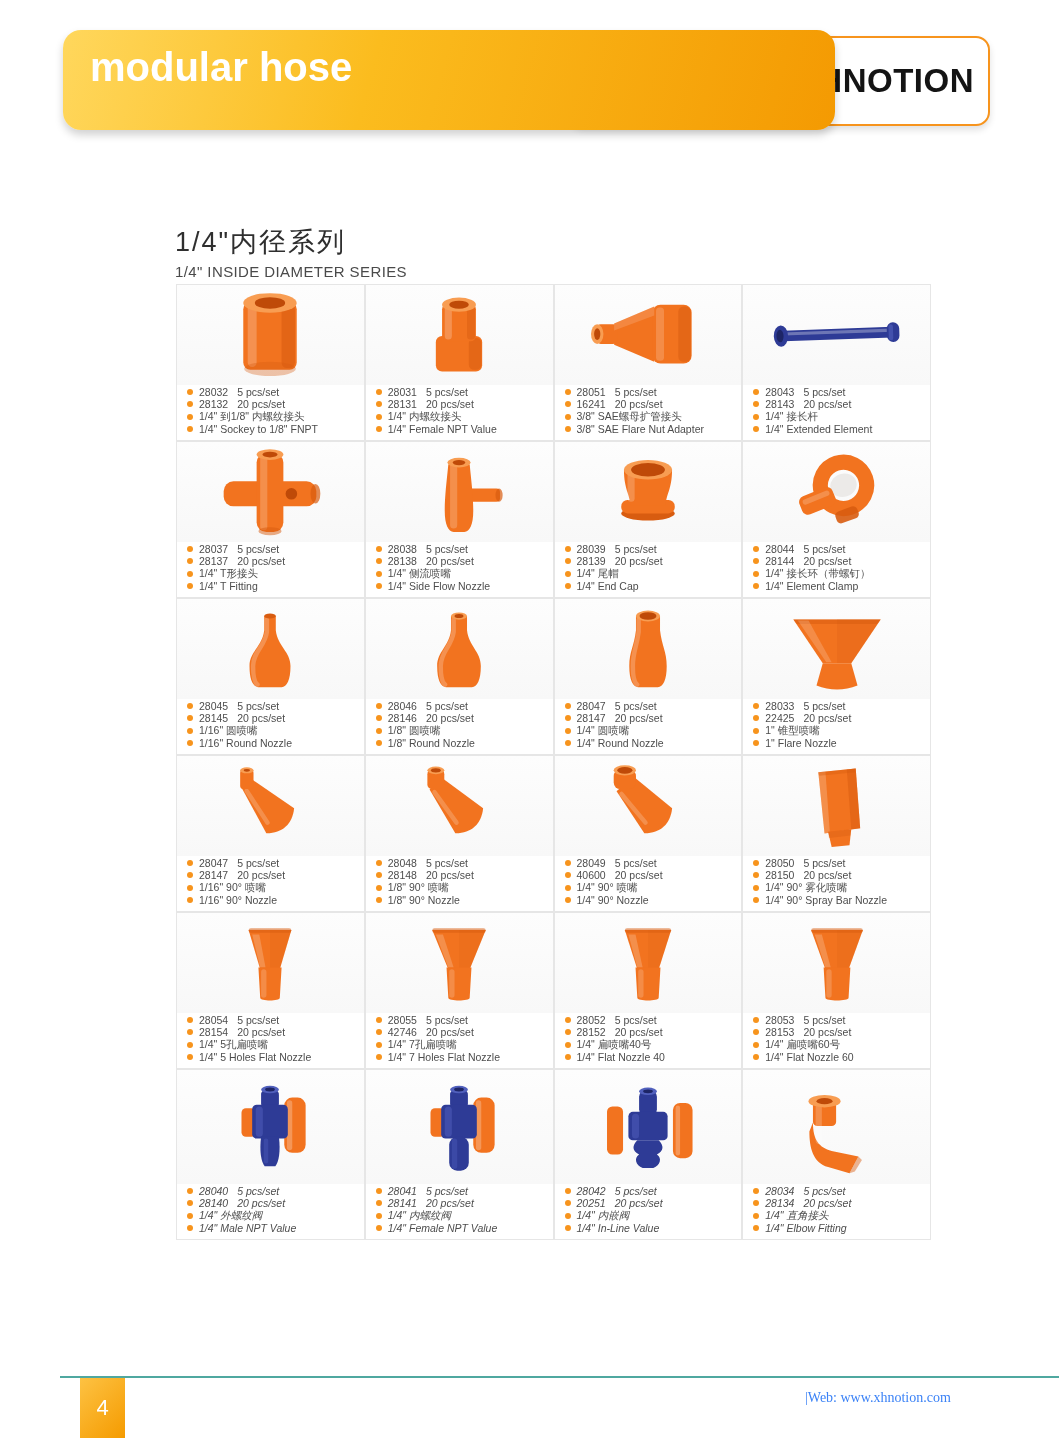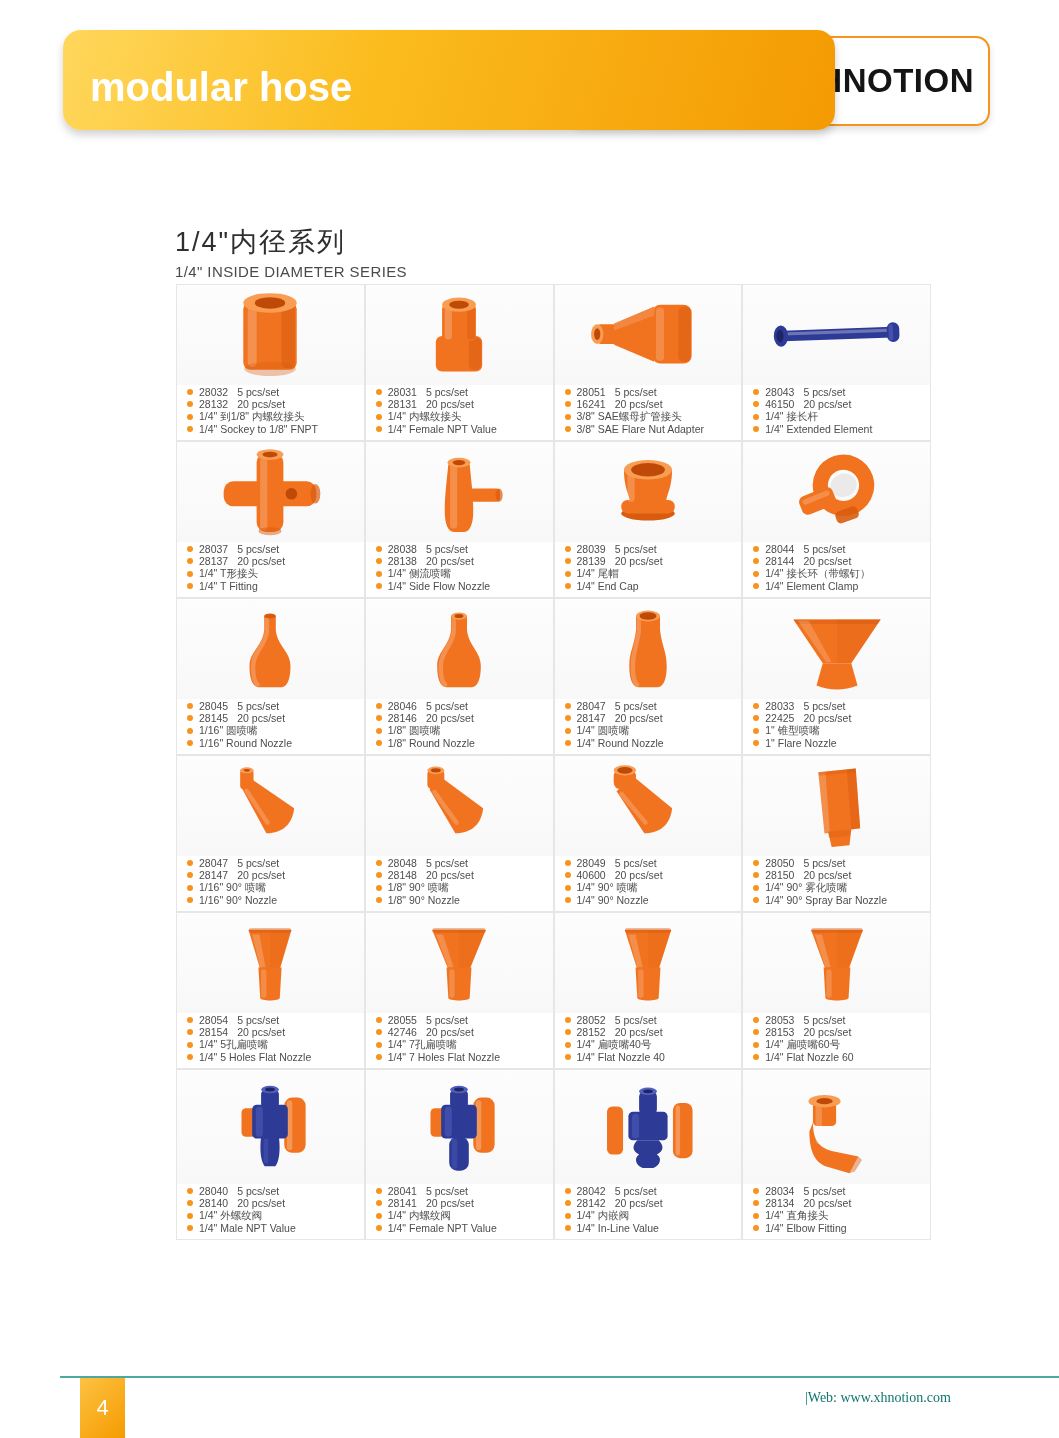--- a/index.html
+++ b/index.html
@@ -15,53 +15,53 @@
     padding-right:14px;z-index:1;box-shadow:0 4px 7px rgba(0,0,0,.12);
   }
   .logo{display:flex;align-items:center;gap:3px;}
   .logo-globe{width:52px;height:52px;display:block;}
   .logo-text{font-size:33px;font-weight:bold;color:#141414;letter-spacing:.5px;}
   .banner{
     position:absolute;left:63px;top:30px;width:772px;height:100px;
     border-radius:18px;z-index:2;box-sizing:border-box;
     background:linear-gradient(105deg,#ffd75c 0%,#fbbc1e 40%,#f49a02 100%);
     box-shadow:0 5px 9px rgba(0,0,0,.18);
-    display:flex;align-items:center;padding:15px 0 0 27px;
+    display:flex;align-items:flex-start;padding:15px 0 0 27px;
   }
   .banner-title{font-size:40px;font-weight:bold;color:#ffffff;}
   
   .title-block{position:absolute;left:175px;top:224px;}
   .title-zh{font-size:27px;color:#2f2f2f;letter-spacing:2px;}
   .title-en{font-size:15px;color:#4a4a4a;margin-top:3px;letter-spacing:.4px;}
   
   .grid{
     position:absolute;left:176px;top:284px;width:755px;
     display:grid;grid-template-columns:repeat(4,1fr);gap:2px;
     background:#e6e6e6;padding:1px;box-sizing:border-box;
   }
   .cell{background:#ffffff;height:155px;display:flex;flex-direction:column;overflow:hidden;}
-  .cell.tall{height:169px;}
+  .cell.tall{height:169px;font-style:italic;}
   .cell-img{flex:1;display:flex;align-items:center;justify-content:center;
     background:linear-gradient(#fdfdfd,#f8f8f8);}
   .cell-img svg{width:168px;height:98px;}
   .cell-lines{padding:1px 20px 5px 10px;}
   .line{display:flex;align-items:center;font-size:10.5px;color:#4d4d4d;
     line-height:12.3px;white-space:nowrap;}
   .dot{width:6px;height:6px;border-radius:50%;background:#f7941d;margin-right:6px;flex:0 0 auto;}
   .code{display:inline-block;margin-right:9px;}
   
   .footer-line{position:absolute;left:60px;right:0;top:1376px;height:2px;background:#4fa8a0;}
   .page-box{
     position:absolute;left:80px;top:1378px;width:45px;height:60px;z-index:2;
     background:linear-gradient(135deg,#fdc243,#f59b00);
     display:flex;align-items:center;justify-content:center;
     color:#fff;font-size:22px;
   }
   .web{position:absolute;left:805px;top:1390px;font-family:"Liberation Serif",serif;
-    font-size:14px;color:#0f766e;}
+    font-size:14px;color:#3b82f6;}
 </style>
 </head>
 <body>
 
 <div class="logo-box">
   <div class="logo">
     <span class="logo-globe">
       <svg viewBox="0 0 52 52" width="52" height="52" aria-hidden="true">
         <circle cx="26" cy="26" r="23" fill="#ffc20e"></circle>
         <path d="M10,9 A23,23 0 1 1 43,43 Z" fill="#1f7dc1"></path>
@@ -195,21 +195,21 @@
         </svg>
       </div>
       <div class="cell-lines">
         <div class="line">
           <span class="dot"></span>
           <span class="code">28043</span>
           <span>5 pcs/set</span>
         </div>
         <div class="line">
           <span class="dot"></span>
-          <span class="code">46150</span>
+          <span class="code">28143</span>
           <span>20 pcs/set</span>
         </div>
         <div class="line">
           <span class="dot"></span>
           <span>1/4" 接长杆</span>
         </div>
         <div class="line">
           <span class="dot"></span>
           <span>1/4" Extended Element</span>
         </div>
@@ -812,21 +812,21 @@
         </svg>
       </div>
       <div class="cell-lines">
         <div class="line">
           <span class="dot"></span>
           <span class="code">28042</span>
           <span>5 pcs/set</span>
         </div>
         <div class="line">
           <span class="dot"></span>
-          <span class="code">28142</span>
+          <span class="code">20251</span>
           <span>20 pcs/set</span>
         </div>
         <div class="line">
           <span class="dot"></span>
           <span>1/4" 内嵌阀</span>
         </div>
         <div class="line">
           <span class="dot"></span>
           <span>1/4" In-Line Value</span>
         </div>

